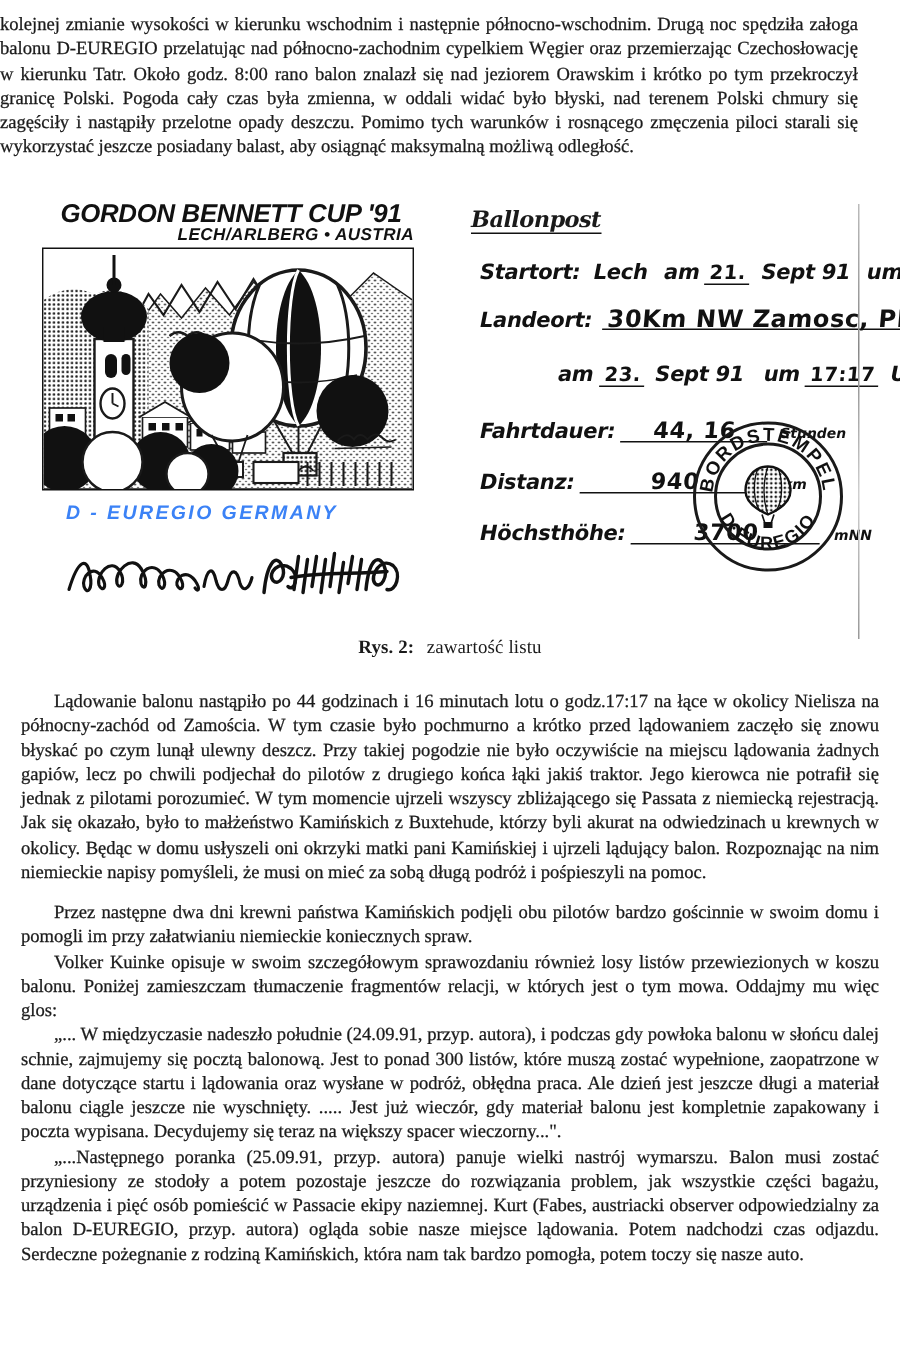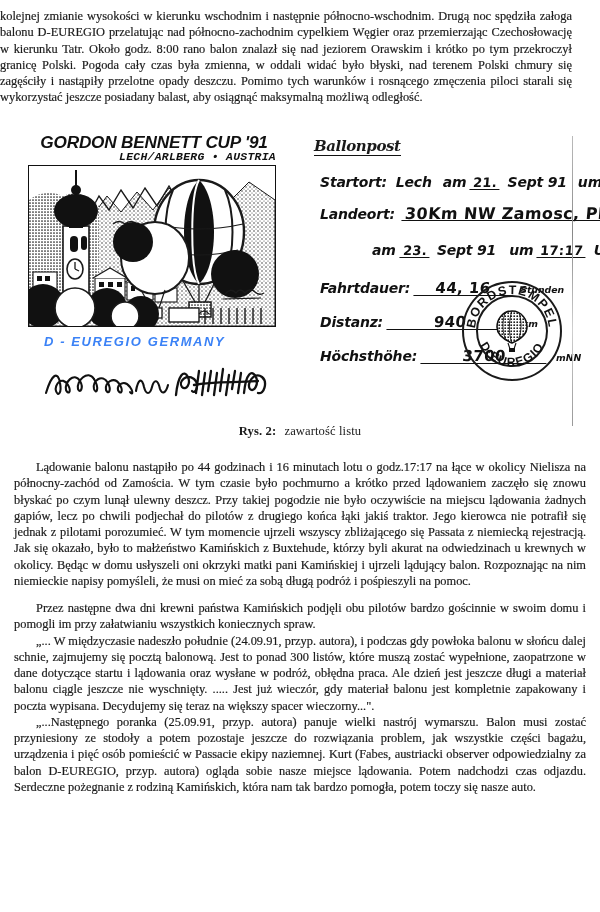--- a/index.html
+++ b/index.html
@@ -33,21 +33,21 @@
   .fig-caption .cap-txt{font-weight:normal;}
 
   
   .poster{position:absolute;left:14px;top:0px;width:252px;height:255px;}
   .poster-title{
     font-family:"Liberation Sans",sans-serif;font-weight:bold;font-style:italic;
     font-size:17.2px;letter-spacing:-0.2px;line-height:19px;
     text-align:center;white-space:nowrap;color:#111;
   }
   .poster-sub{
-    font-family:Liberation Mono, monospace;font-weight:bold;font-style:italic;
+    font-family:Liberation Sans, sans-serif;font-weight:bold;font-style:italic;
     font-size:11.4px;letter-spacing:.3px;text-align:right;
     padding-right:4px;margin-top:-1px;color:#111;
   }
   .poster-art{
     position:relative;margin-top:2px;width:246px;height:160px;
     border:1.6px solid #111;background:#fff;overflow:hidden;
   }
   .poster-foot1{
     font-family:"Liberation Sans",sans-serif;font-weight:bold;font-style:italic;
     font-size:13px;letter-spacing:1.6px;margin-top:7px;padding-left:16px;color:#3b82f6;
@@ -334,18 +334,19 @@
   <div class="fig-caption">
     <span>Rys. 2:</span>
     <span class="cap-txt" style="margin-left:5px;">zawartość listu</span>
   </div>
 
   <div class="block-mid">
     <p class="para indent">Lądowanie balonu nastąpiło po 44 godzinach i 16 minutach lotu o godz.17:17 na łące w okolicy Nielisza na północny-zachód od Zamościa. W tym czasie było pochmurno a krótko przed lądowaniem zaczęło się znowu błyskać po czym lunął ulewny deszcz. Przy takiej pogodzie nie było oczywiście na miejscu lądowania żadnych gapiów, lecz po chwili podjechał do pilotów z drugiego końca łąki jakiś traktor. Jego kierowca nie potrafił się jednak z pilotami porozumieć. W tym momencie ujrzeli wszyscy zbliżającego się Passata z niemiecką rejestracją. Jak się okazało, było to małżeństwo Kamińskich z Buxtehude, którzy byli akurat na odwiedzinach u krewnych w okolicy. Będąc w domu usłyszeli oni okrzyki matki pani Kamińskiej i ujrzeli lądujący balon. Rozpoznając na nim niemieckie napisy pomyśleli, że musi on mieć za sobą długą podróż i pośpieszyli na pomoc.</p>
   </div>
 
   <div class="block-bottom">
-    <p class="para indent">Przez następne dwa dni krewni państwa Kamińskich podjęli obu pilotów bardzo gościnnie w swoim domu i pomogli im przy załatwianiu wszystkich koniecznych spraw.</p>
+    <p class="para indent">Przez następne dwa dni krewni państwa Kamińskich podjęli obu pilotów bardzo gościnnie w swoim domu i pomogli im przy załatwianiu niemieckie koniecznych spraw.</p>
+    <p class="para indent">Volker Kuinke opisuje w swoim szczegółowym sprawozdaniu również losy listów przewiezionych w koszu balonu. Poniżej zamieszczam tłumaczenie fragmentów relacji, w których jest o tym mowa. Oddajmy mu więc glos:</p>
     <p class="para indent">„... W międzyczasie nadeszło południe (24.09.91, przyp. autora), i podczas gdy powłoka balonu w słońcu dalej schnie, zajmujemy się pocztą balonową. Jest to ponad 300 listów, które muszą zostać wypełnione, zaopatrzone w dane dotyczące startu i lądowania oraz wysłane w podróż, obłędna praca. Ale dzień jest jeszcze długi a materiał balonu ciągle jeszcze nie wyschnięty. ..... Jest już wieczór, gdy materiał balonu jest kompletnie zapakowany i poczta wypisana. Decydujemy się teraz na większy spacer wieczorny...".</p>
     <p class="para indent">„...Następnego poranka (25.09.91, przyp. autora) panuje wielki nastrój wymarszu. Balon musi zostać przyniesiony ze stodoły a potem pozostaje jeszcze do rozwiązania problem, jak wszystkie części bagażu, urządzenia i pięć osób pomieścić w Passacie ekipy naziemnej. Kurt (Fabes, austriacki observer odpowiedzialny za balon D-EUREGIO, przyp. autora) ogląda sobie nasze miejsce lądowania. Potem nadchodzi czas odjazdu. Serdeczne pożegnanie z rodziną Kamińskich, która nam tak bardzo pomogła, potem toczy się nasze auto.</p>
   </div>
 
 </div>
 
 </body></html>

